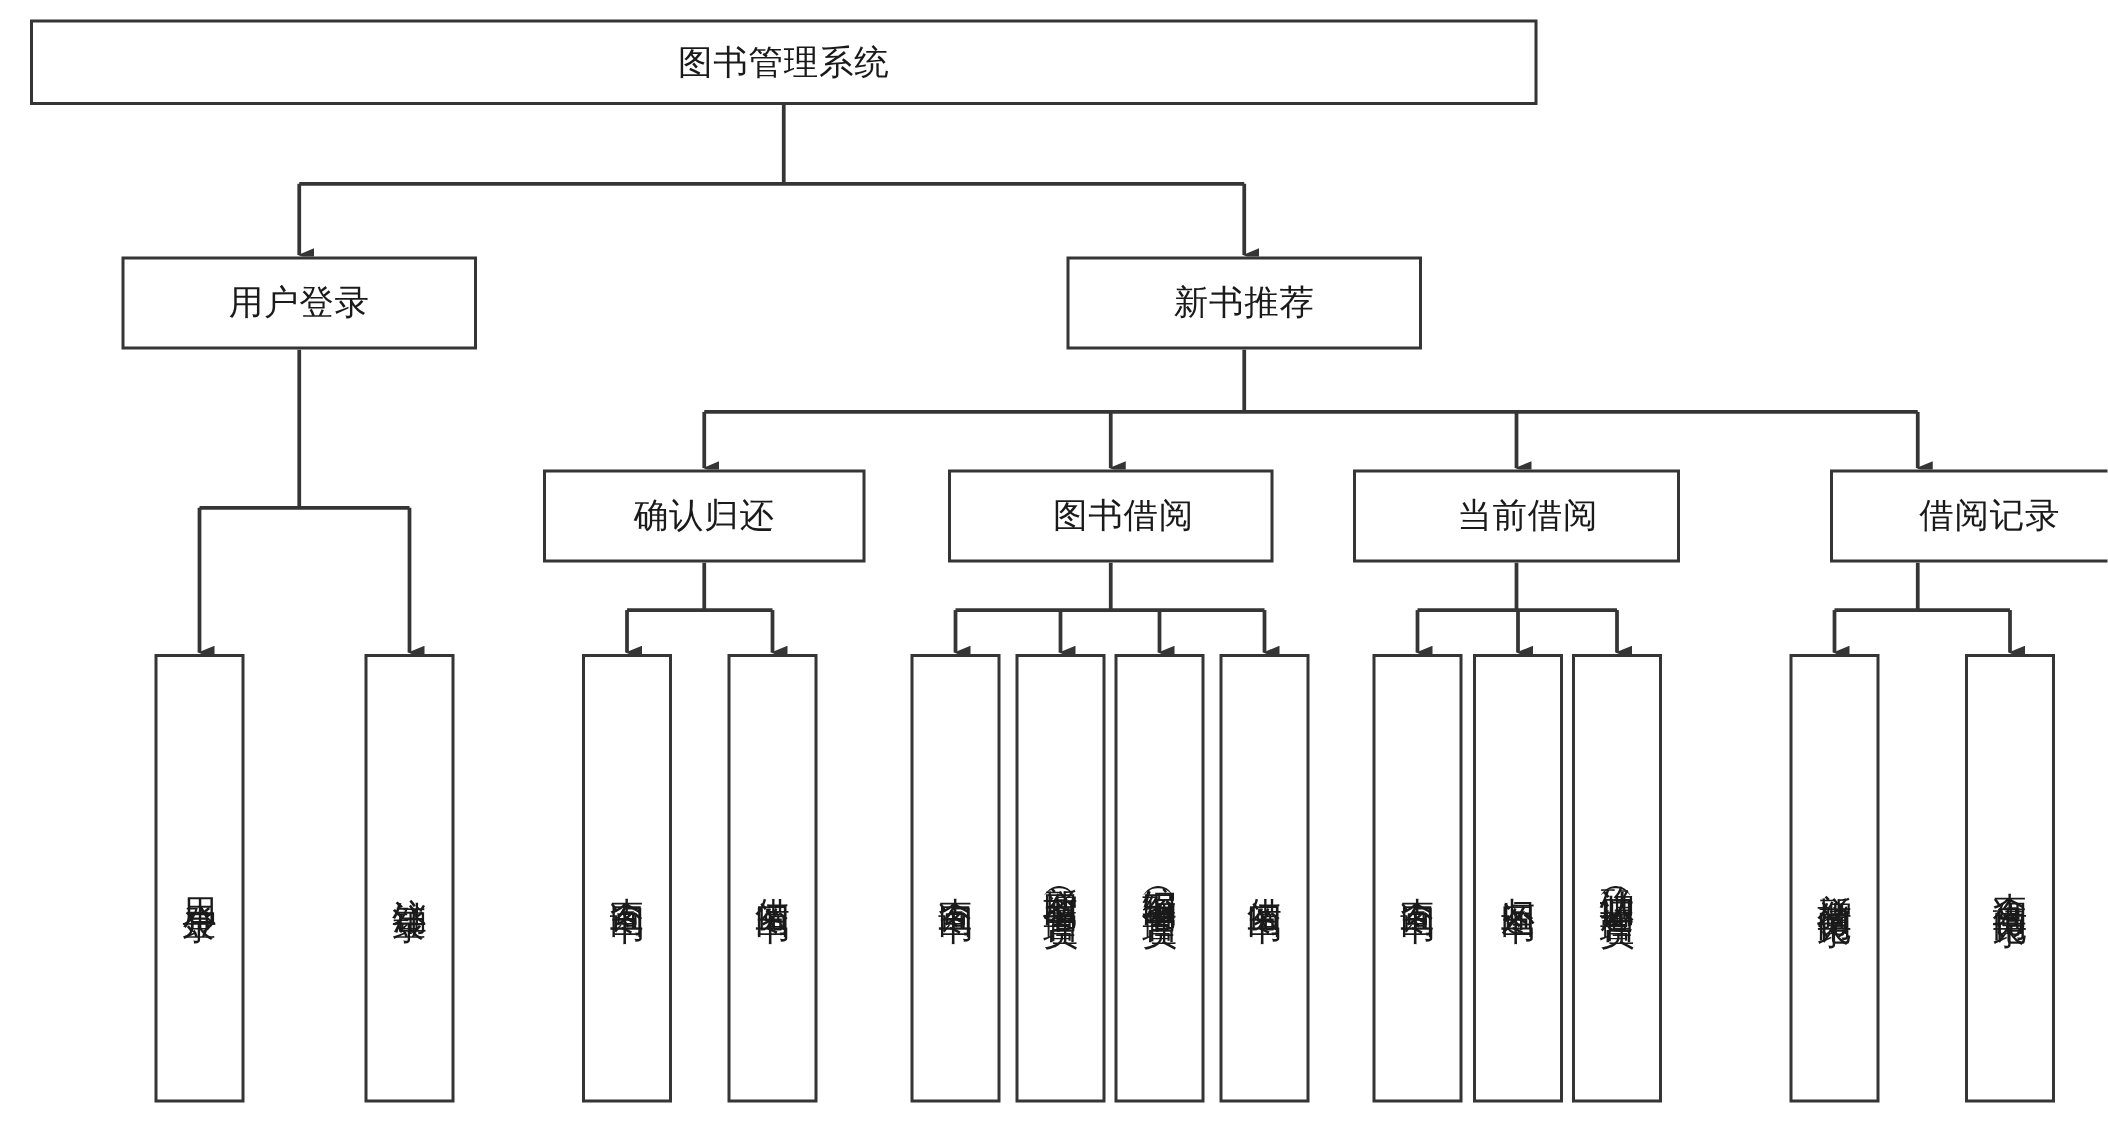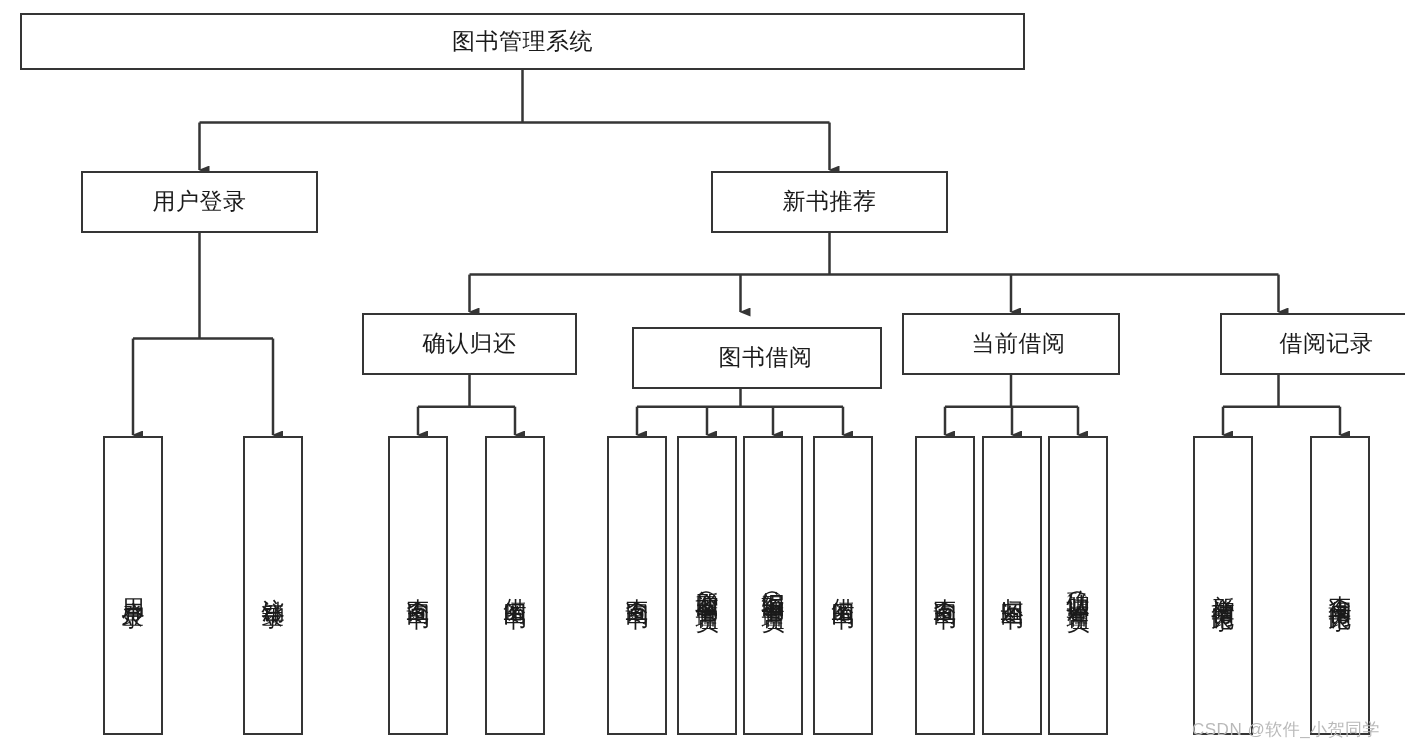--- a/index.html
+++ b/index.html
@@ -118,21 +118,21 @@
       </div>
       <div class="node horiz" style="left: 81px; top: 171px; width: 237px; height: 62px;">
         <span class="label">用户登录</span>
       </div>
       <div class="node horiz" style="left: 711px; top: 171px; width: 237px; height: 62px;">
         <span class="label">新书推荐</span>
       </div>
       <div class="node horiz" style="left: 362px; top: 313px; width: 215px; height: 62px;">
         <span class="label">确认归还</span>
       </div>
-      <div class="node horiz" style="left: 632px; top: 327px; width: 250px; height: 62px; padding-left: 17px;">
+      <div class="node horiz" style="left: 632px; top: 313px; width: 217px; height: 62px; padding-left: 17px;">
         <span class="label">图书借阅</span>
       </div>
       <div class="node horiz" style="left: 902px; top: 313px; width: 218px; height: 62px; padding-left: 15px;">
         <span class="label">当前借阅</span>
       </div>
       <div class="node horiz" style="left: 1172px; top: 313px; width: 213px; height: 62px; margin-left: 48px;">
         <span class="label">借阅记录</span>
       </div>
       <div class="node vert" style="left: 103px; top: 436px; width: 60px; height: 299px;">
         <span class="label">用户登录</span>
@@ -167,14 +167,13 @@
       <div class="node vert" style="left: 1048px; top: 436px; width: 60px; height: 299px;">
         <span class="label">确认归还（管理员）</span>
       </div>
       <div class="node vert" style="left: 1193px; top: 436px; width: 60px; height: 299px;">
         <span class="label">新增借阅记录</span>
       </div>
       <div class="node vert" style="left: 1310px; top: 436px; width: 60px; height: 299px;">
         <span class="label">查询借阅记录</span>
       </div>
     </div>
-  <div class="watermark" style="left:1192px; top:718px;">CSDN @软件_小贺同学</div>
 </div>
 
 </body></html>

